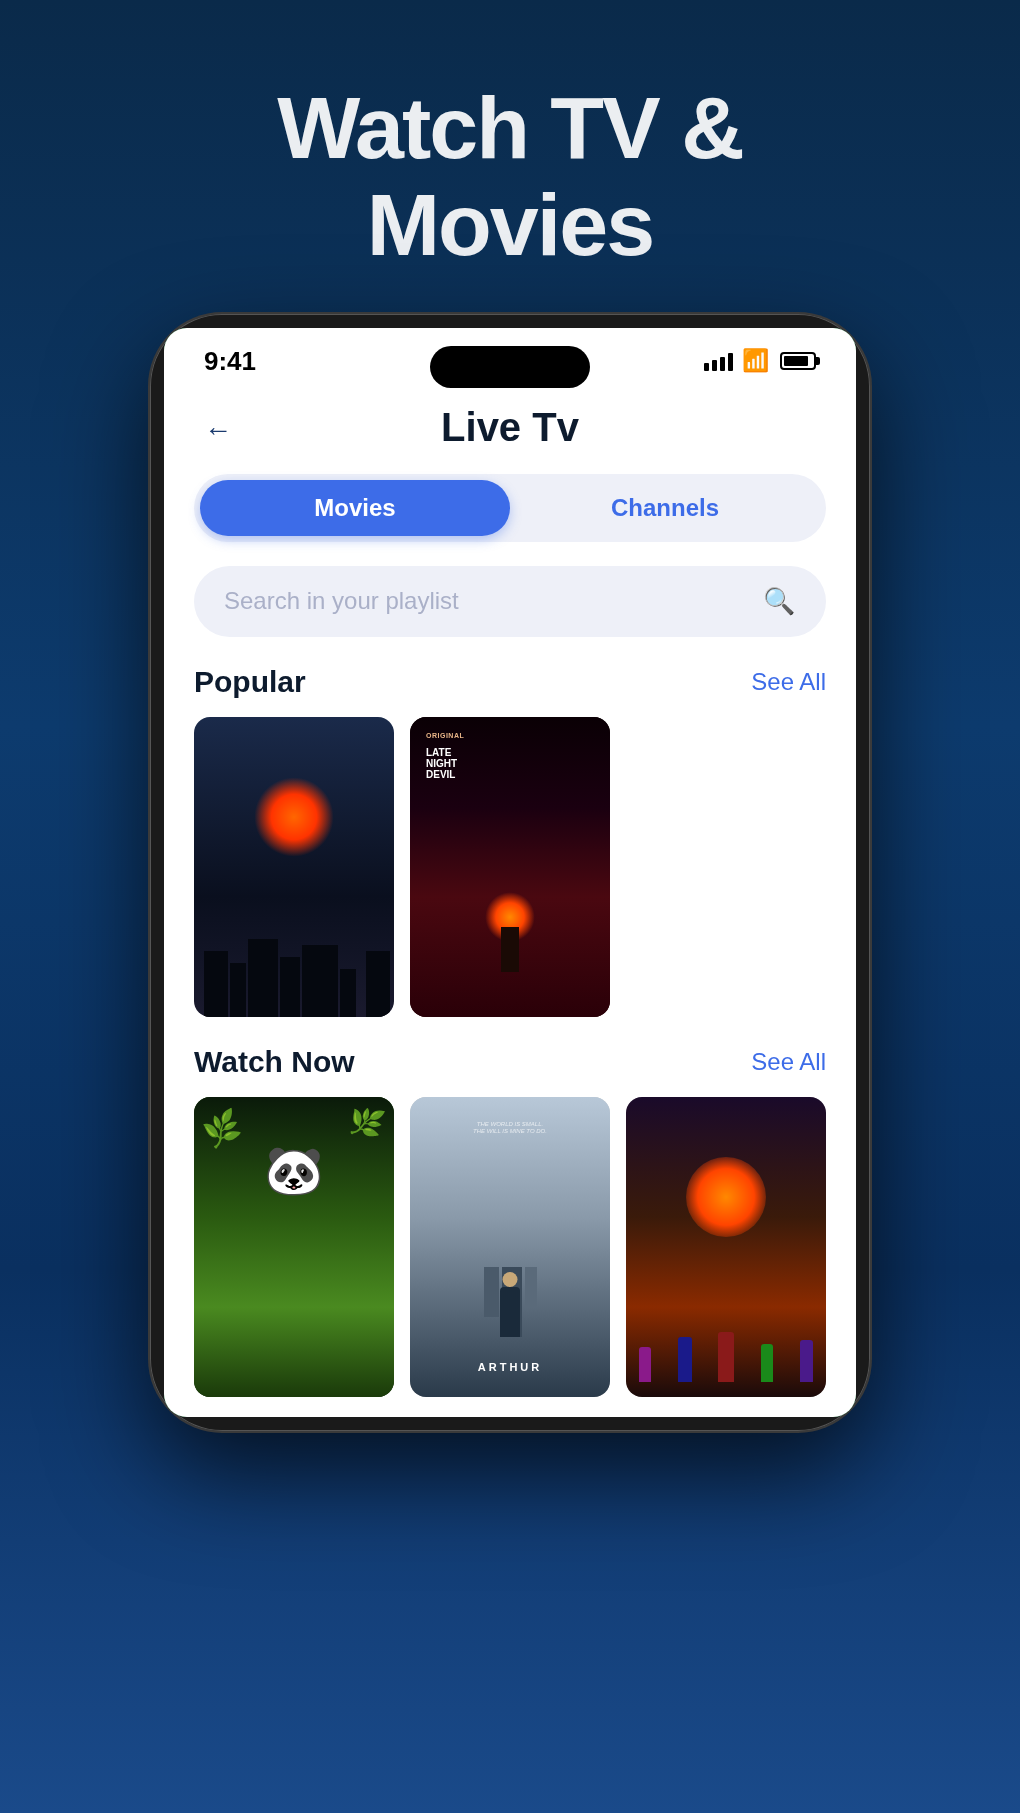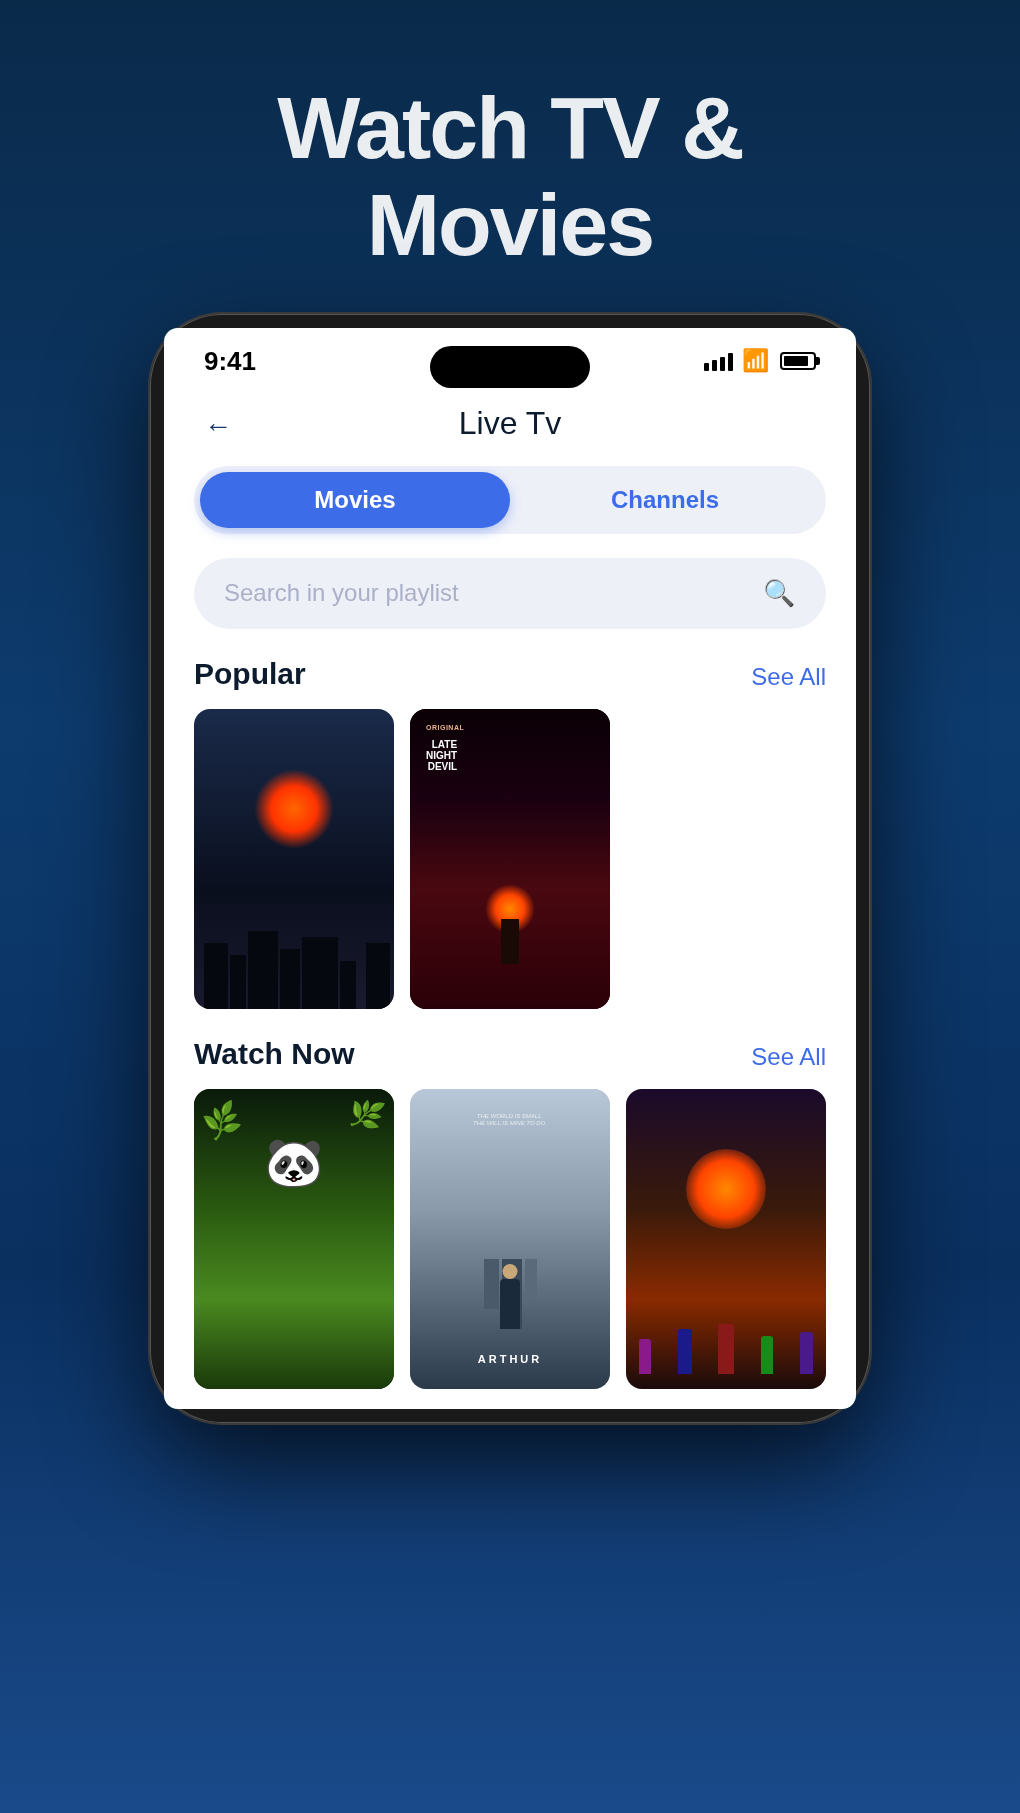--- a/index.html
+++ b/index.html
@@ -43,21 +43,21 @@
       border-radius: 72px;
       padding: 14px;
       box-shadow:
         0 0 0 2px #3a3a3a,
         0 40px 100px rgba(0,0,0,0.7),
         inset 0 0 0 1px #555;
     }
 
     .phone-screen {
       background: #15803d;
-      border-radius: 14px;
+      border-radius: 23px;
       overflow: hidden;
       position: relative;
     }
 
     
     .status-bar {
       display: flex;
       justify-content: space-between;
       align-items: center;
       padding: 18px 40px 8px;
@@ -154,22 +154,22 @@
 
     .back-btn {
       position: absolute;
       left: 40px;
       font-size: 28px;
       color: #1a3a6e;
       cursor: pointer;
     }
 
     .app-title {
-      font-size: 32px;
-      font-weight: 400;
+      font-size: 40px;
+      font-weight: 700;
       color: #0d1b2e;
     }
 
     
     .tabs-container {
       margin: 8px 30px 0;
       background: #eef0f8;
       border-radius: 50px;
       padding: 6px;
       display: flex;
@@ -219,21 +219,21 @@
     }
 
     
     .section {
       padding: 28px 30px 0;
     }
 
     .section-header {
       display: flex;
       justify-content: space-between;
-      align-items: flex-end;
+      align-items: center;
       margin-bottom: 18px;
     }
 
     .section-title {
       font-size: 30px;
       font-weight: 800;
       color: #0d1b2e;
     }
 
     .see-all {
@@ -405,21 +405,21 @@
                   <div class="building" style="left:43%;width:10%;height:50%;"></div>
                   <div class="building" style="left:54%;width:18%;height:60%;"></div>
                   <div class="building" style="left:73%;width:8%;height:40%;"></div>
                   <div class="building" style="right:2%;width:12%;height:55%;"></div>
                 </div>
               </div>
             </div>
 
 
             <div class="movie-card latenight-card">
-              <div style="width:100%;height:100%;position:relative;overflow:hidden;text-align:right;">
+              <div style="width:100%;height:100%;position:relative;overflow:hidden;">
                 <div style="position:absolute;top:0;width:100%;height:100%;background:linear-gradient(180deg,#0a0005 0%,#1a0010 30%,#4a0810 60%,#2a0008 100%);"></div>
 
                 <div style="position:absolute;bottom:15%;left:50%;transform:translateX(-50%);width:40px;height:80px;">
 
                   <div style="position:absolute;top:0;left:50%;transform:translateX(-50%);width:50px;height:50px;background:radial-gradient(circle,#ff8800 0%,#ff4400 40%,transparent 70%);"></div>
 
                   <div style="position:absolute;bottom:0;left:50%;transform:translateX(-50%);width:18px;height:45px;background:#1a0a05;"></div>
                 </div>
 
                 <div style="position:absolute;top:5%;left:8%;font-size:7px;color:rgba(255,200,150,0.9);font-weight:700;letter-spacing:0.5px;">ORIGINAL</div>

